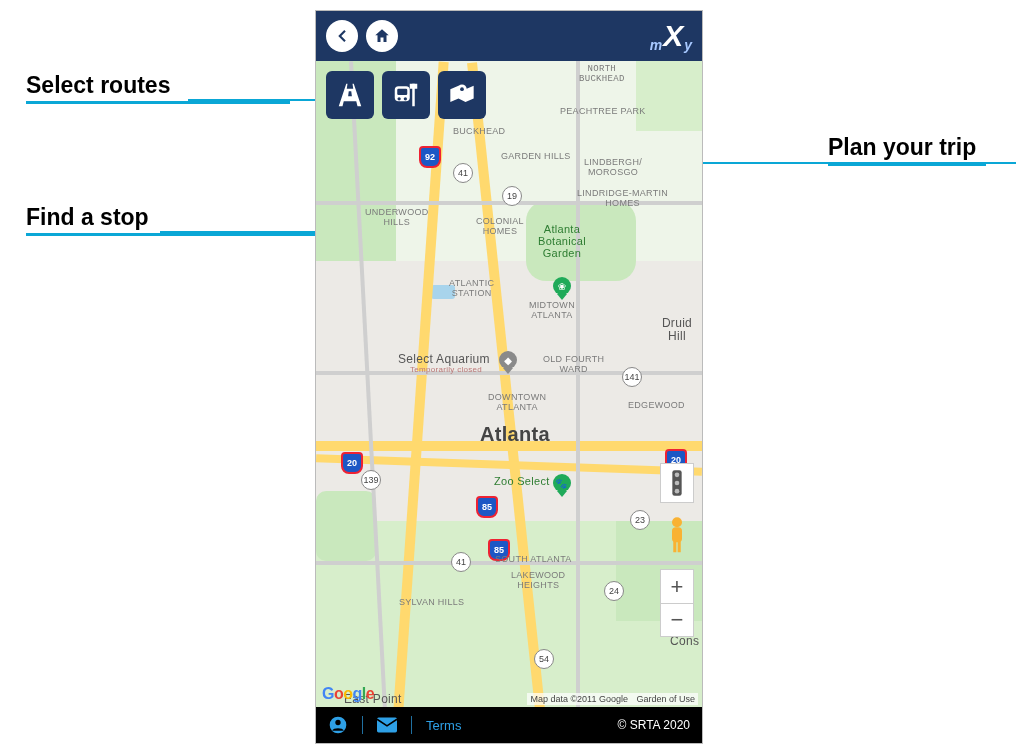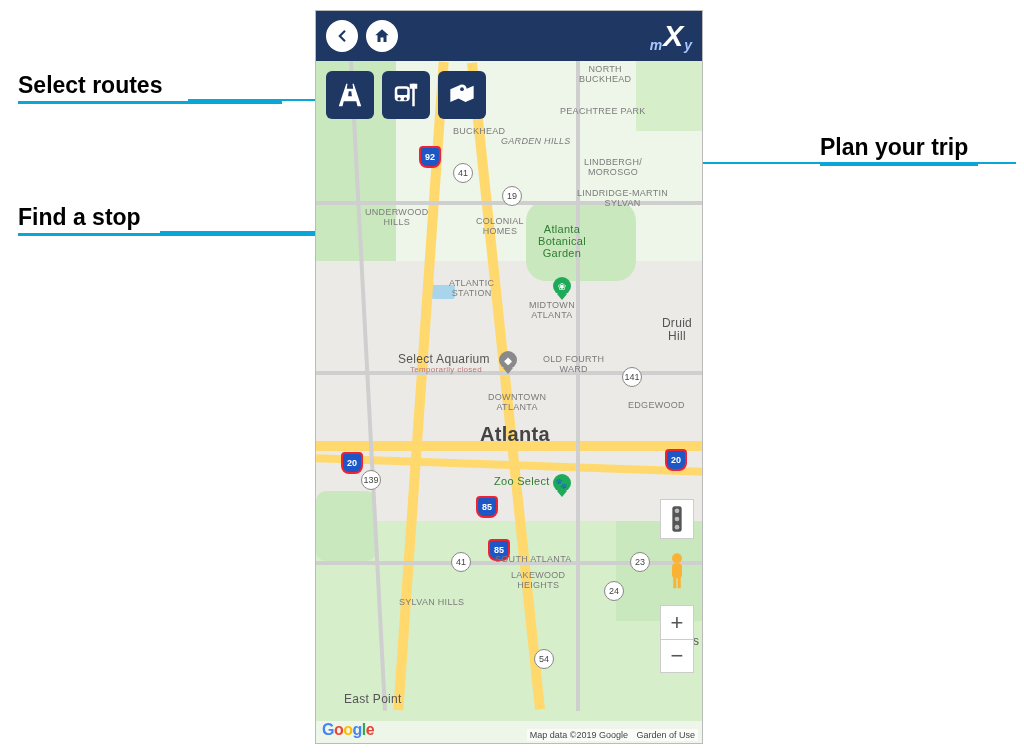--- a/index.html
+++ b/index.html
@@ -15,20 +15,21 @@
   .callout {
     position: absolute;
     font-weight: 700;
     font-size: 23px;
     color: #000;
   }
   .callout .underline {
     border-bottom: 3px solid #0aa7d6;
     display: inline-block;
     padding-bottom: 2px;
+    margin-left: 8px;
   }
   .arrow-line {
     position: absolute;
     background: #0aa7d6;
     height: 2px;
   }
   .arrow-line-v {
     position: absolute;
     background: #0aa7d6;
     width: 2px;
@@ -268,38 +269,38 @@
     <div class="hwy-shield" style="left:103px; top:85px;">92</div>
     <div class="hwy-shield" style="left:160px; top:435px;">85</div>
     <div class="hwy-shield" style="left:172px; top:478px;">85</div>
     <div class="hwy-shield" style="left:25px; top:391px;">20</div>
     <div class="hwy-shield" style="left:349px; top:388px;">20</div>
 
     <div class="route-circle" style="left:137px; top:102px;">41</div>
     <div class="route-circle" style="left:186px; top:125px;">19</div>
     <div class="route-circle" style="left:306px; top:306px;">141</div>
     <div class="route-circle" style="left:45px; top:409px;">139</div>
-    <div class="route-circle" style="left:314px; top:449px;margin-top:42px;">23</div>
+    <div class="route-circle" style="left:314px; top:449px;">23</div>
     <div class="route-circle" style="left:135px; top:491px;">41</div>
     <div class="route-circle" style="left:288px; top:520px;">24</div>
     <div class="route-circle" style="left:218px; top:588px;">54</div>
 
     <div class="poi-pin" style="left:237px; top:216px;">❀</div>
     <div class="poi-grey" style="left:183px; top:290px;">◆</div>
     <div class="poi-pin" style="left:237px; top:413px;">🐾</div>
 
-    <div class="map-label" style="left:263px; top:4px; white-space:pre;">NORTH
+    <div class="map-label" style="left:263px; top:4px; white-space:pre;font-family:Liberation Mono, monospace;">NORTH
 BUCKHEAD</div>
     <div class="map-label" style="left:244px; top:46px;">PEACHTREE PARK</div>
     <div class="map-label" style="left:137px; top:66px;">BUCKHEAD</div>
-    <div class="map-label" style="left:185px; top:76px;font-style:italic;">GARDEN HILLS</div>
+    <div class="map-label" style="left:185px; top:91px;">GARDEN HILLS</div>
     <div class="map-label" style="left:268px; top:97px; white-space:pre;">LINDBERGH/
 MOROSGO</div>
     <div class="map-label" style="left:261px; top:128px; white-space:pre;">LINDRIDGE-MARTIN
-SYLVAN</div>
+HOMES</div>
     <div class="map-label" style="left:49px; top:147px; white-space:pre;">UNDERWOOD
 HILLS</div>
     <div class="map-label" style="left:160px; top:156px; white-space:pre;">COLONIAL
 HOMES</div>
     <div class="map-label green" style="left:222px; top:162px; white-space:pre;">Atlanta
 Botanical
 Garden</div>
     <div class="map-label" style="left:133px; top:218px; white-space:pre;">ATLANTIC
 STATION</div>
     <div class="map-label" style="left:213px; top:240px; white-space:pre;">MIDTOWN
@@ -365,19 +366,38 @@
       <div class="zoom-box">
         <div class="ctrl">+</div>
         <div class="ctrl">−</div>
       </div>
     </div>
 
     <div class="google-logo">
       <span>G</span><span>o</span><span>o</span><span>g</span><span>l</span><span>e</span>
     </div>
     <div class="attribution">
-      <span>Map data ©2019 Google</span>
+      <span>Map data ©2011 Google</span>
       <a>Garden of Use</a>
     </div>
   </div>
 
+  <div class="bottombar">
+    <div class="bicon">
+      <svg width="20" height="20" viewBox="0 0 24 24">
+          <circle cx="12" cy="12" r="10" fill="#2ea0e6"></circle>
+          <circle cx="12" cy="9" r="3.2" fill="#000"></circle>
+          <path fill="#000" d="M5 19c1-4 13-4 14 0z"></path>
+        </svg>
+    </div>
+    <div class="divider"></div>
+    <div class="bicon">
+      <svg width="20" height="16" viewBox="0 0 24 18">
+          <rect width="24" height="18" rx="2" fill="#2ea0e6"></rect>
+          <path d="M0 2l12 8 12-8" stroke="#000" stroke-width="2" fill="none"></path>
+        </svg>
+    </div>
+    <div class="divider"></div>
+    <div class="bicon">Terms</div>
+    <div class="copyright">© SRTA 2020</div>
+  </div>
 
 </div>
 
 </body></html>

